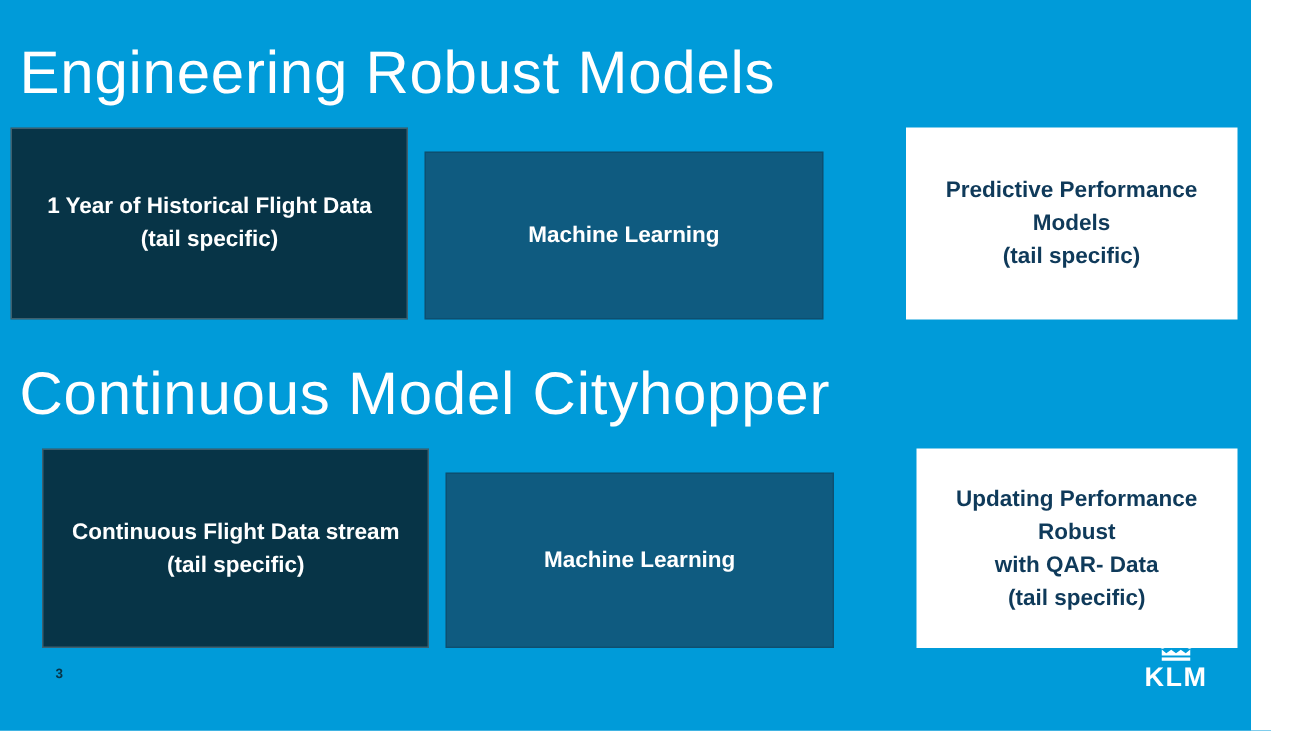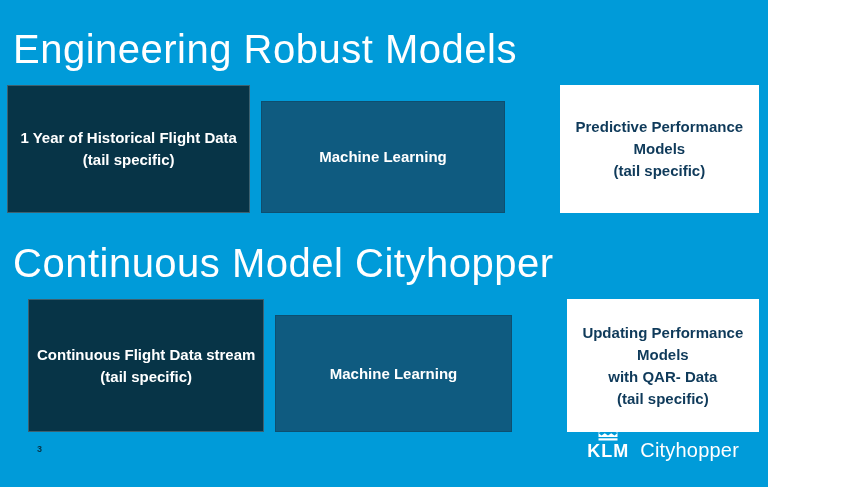--- a/index.html
+++ b/index.html
@@ -2,21 +2,21 @@
 <html style="--background: #009BD9; --box-dark: #073447; --box-medium: #0F5B80; --box-light: #FFFFFF; --text-on-dark: #FFFFFF; --text-on-light: #0F3A5A;"><head>
 <meta charset="utf-8">
 <style>
   html, body { margin: 0; padding: 0; }
   body {
     font-family: "Liberation Sans", sans-serif;
     width: 865px; height: 487px; overflow: hidden;
   }
   .slide {
     position: relative;
-    width: 768px; height: 487px;
+    width: 834px; height: 487px;
     background: var(--background, #009BD9);
   }
   .section-heading {
     position: absolute;
     left: 13px;
     color: #FFFFFF;
     font-weight: 300;
     font-size: 40px;
     line-height: 50px;
     letter-spacing: 0.5px;
@@ -121,21 +121,21 @@
 
   <div class="box-row" id="row-2">
     <div class="box dark">
       <span>Continuous Flight Data stream
 (tail specific)</span>
     </div>
     <div class="box medium">
       <span>Machine Learning</span>
     </div>
     <div class="box light">
-      <span>Updating Performance Models
+      <span>Updating Performance Robust
 with QAR- Data
 (tail specific)</span>
     </div>
   </div>
 
   <div class="page-number">3</div>
 
   <div class="logo">
     <div class="logo-klm-block">
       <svg class="logo-crown" width="26" height="13" viewBox="0 0 26 13" aria-hidden="true">
@@ -143,16 +143,15 @@
           <circle cx="4" cy="3" r="1.5"></circle>
           <circle cx="10" cy="2" r="1.5"></circle>
           <circle cx="16" cy="2" r="1.5"></circle>
           <circle cx="22" cy="3" r="1.5"></circle>
           <path d="M3.5 5 L6.5 7.5 L9.8 5.2 L13 7.5 L16.2 5.2 L19.5 7.5 L22.5 5 L22.5 9 L3.5 9 Z"></path>
           <rect x="3.5" y="10.3" width="19" height="2.2"></rect>
         </g>
       </svg>
       <span class="logo-brand">KLM</span>
     </div>
-    <span class="logo-product">Cityhopper</span>
   </div>
 
 </div>
 
 </body></html>

